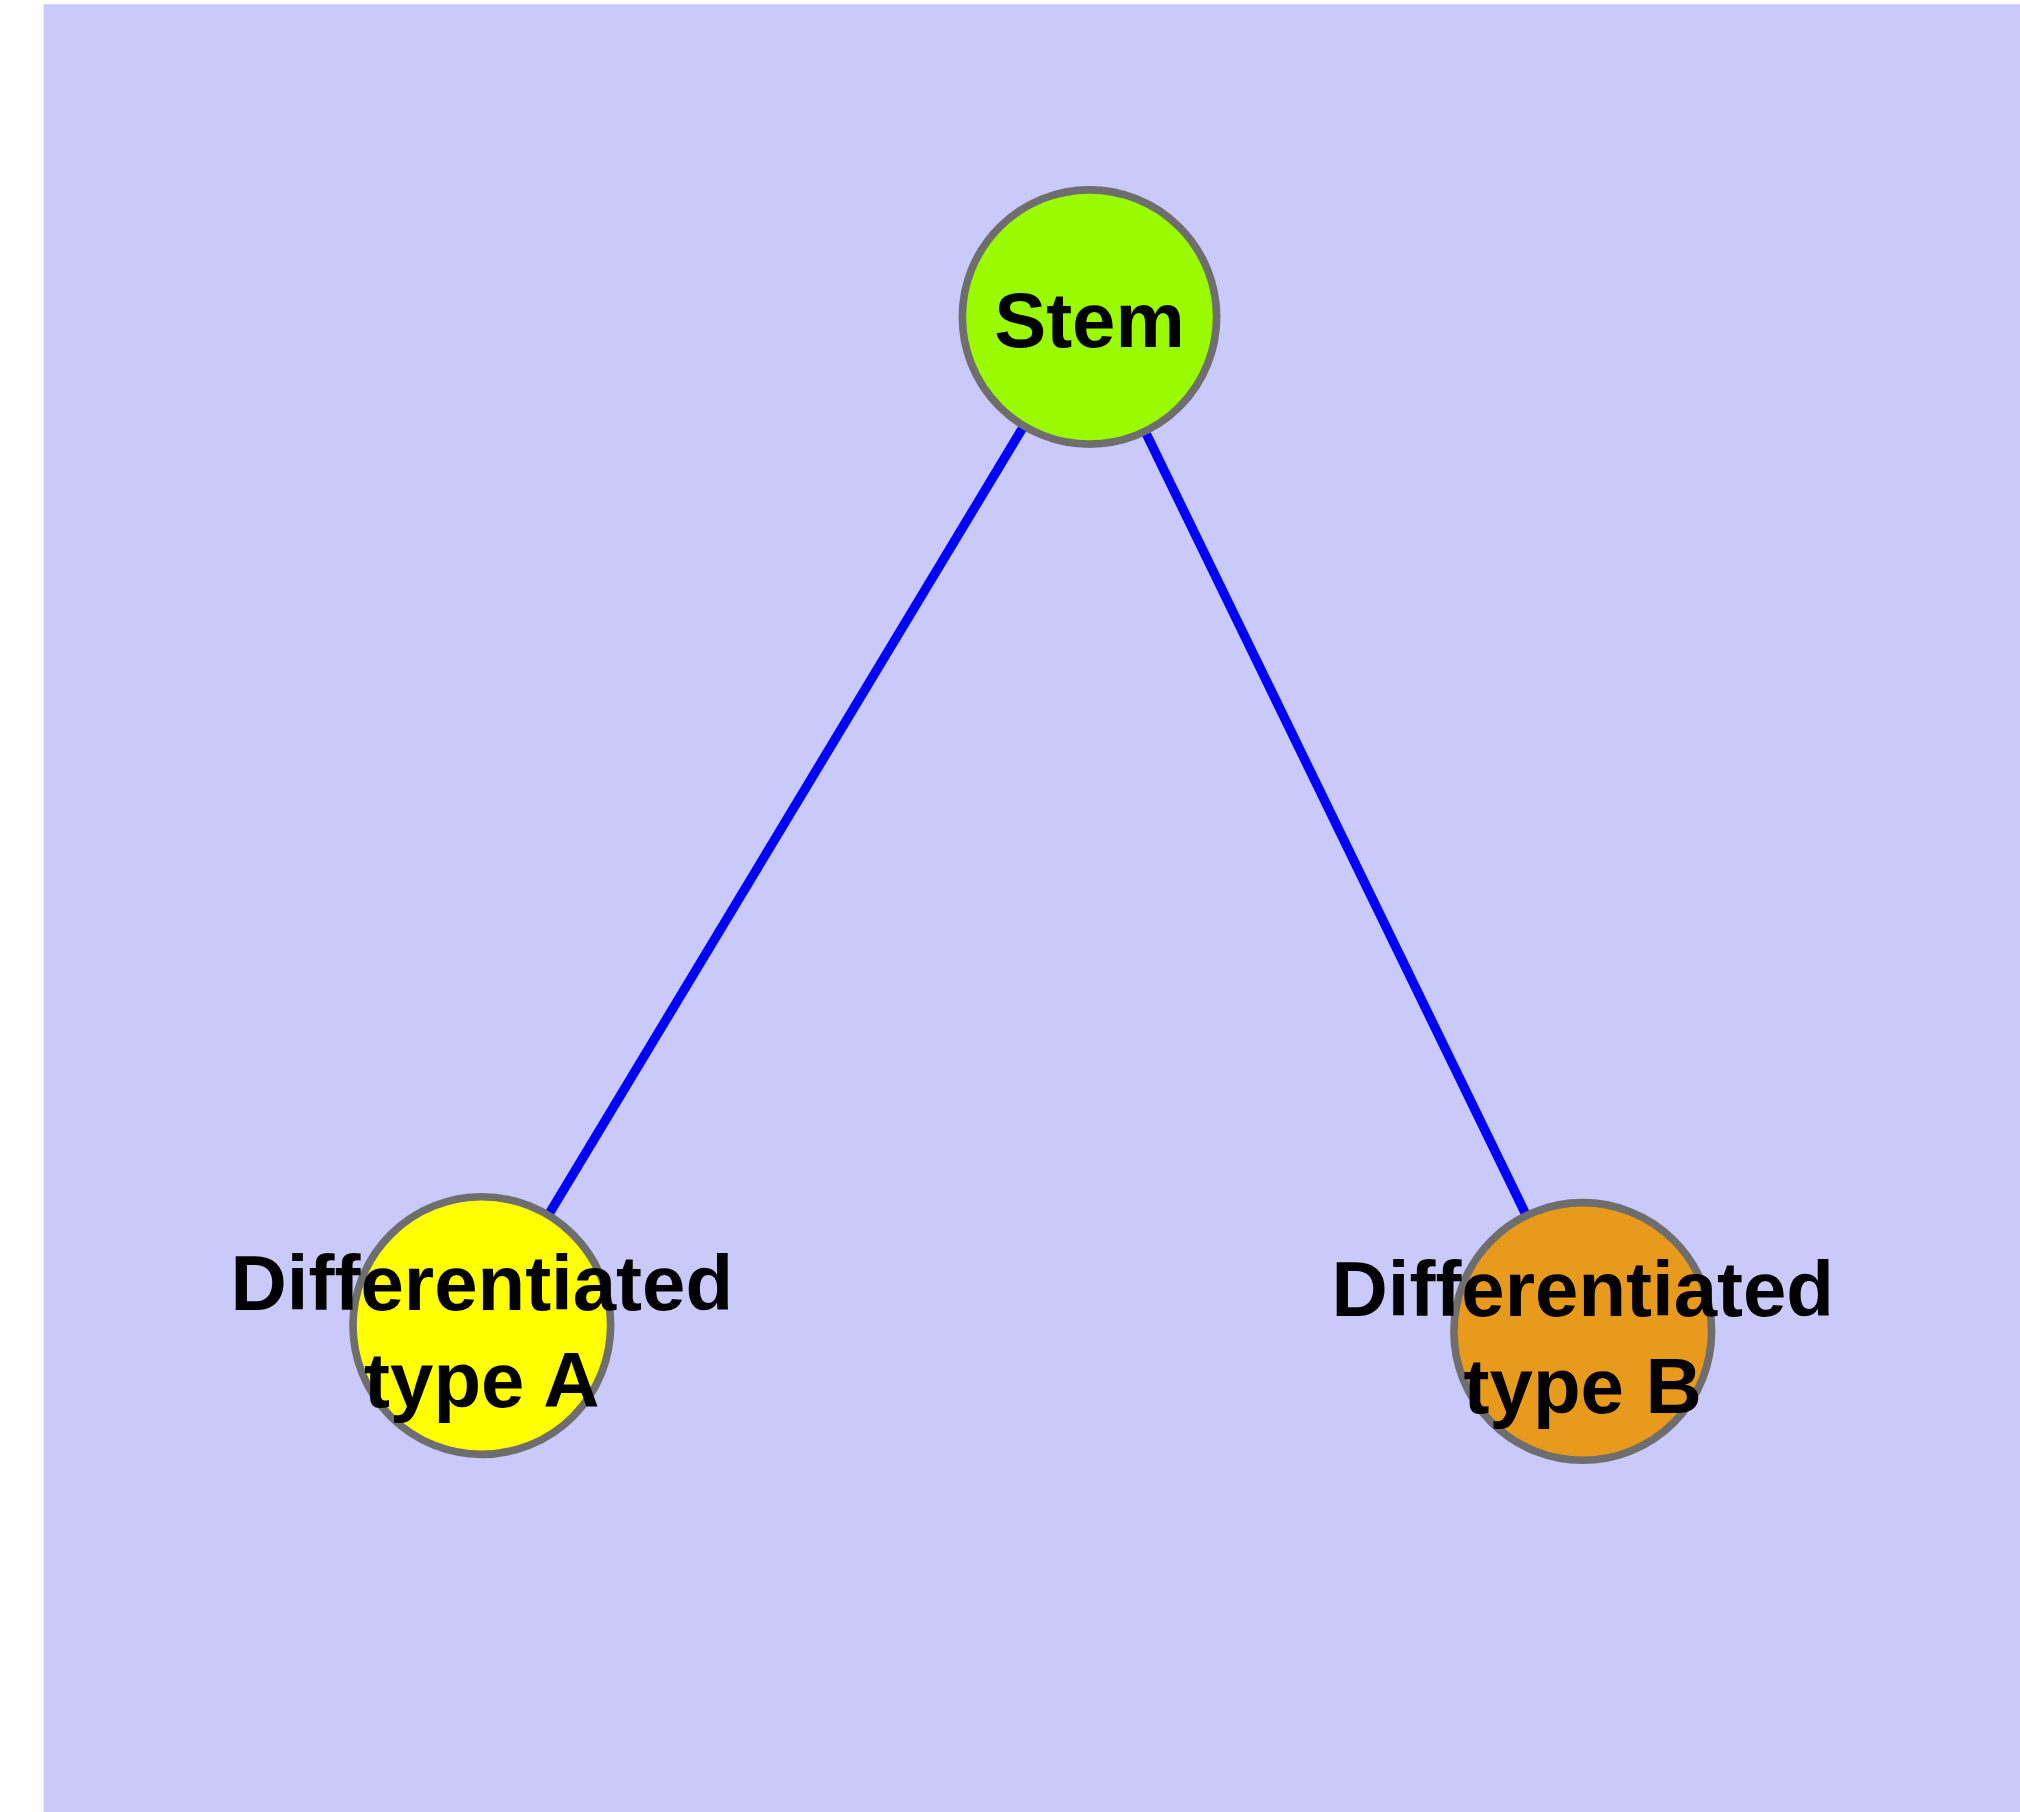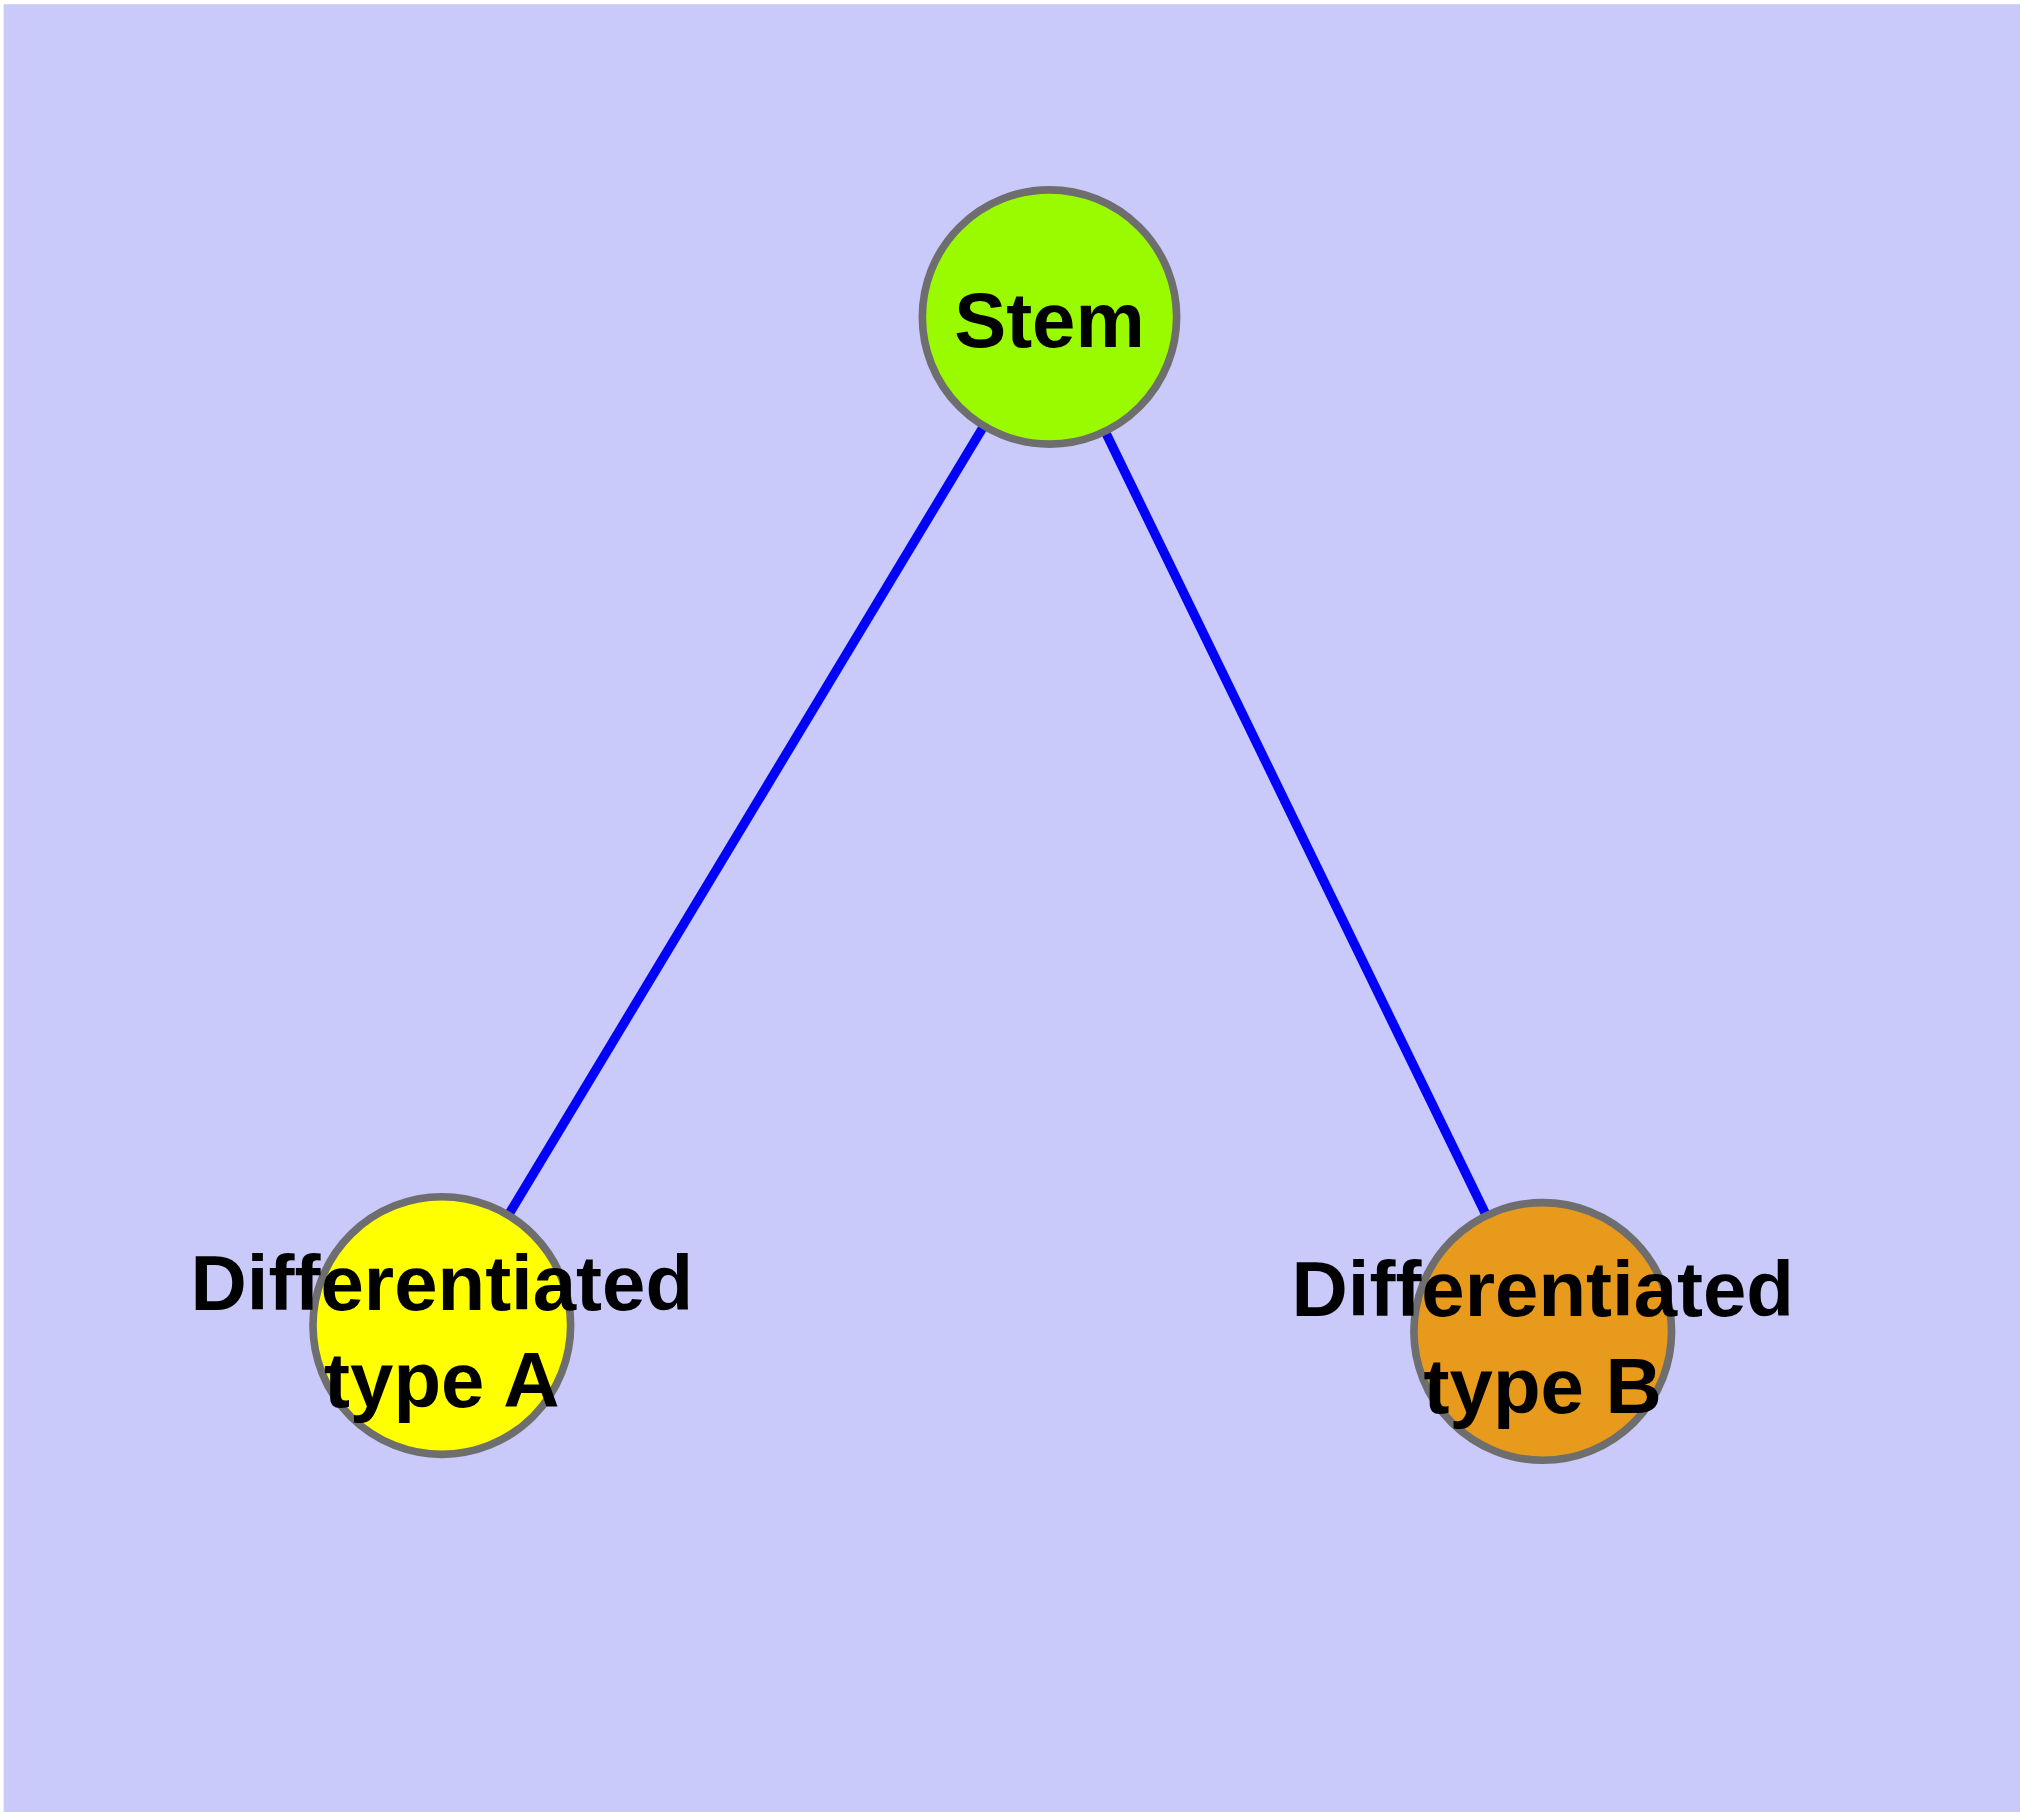--- a/index.html
+++ b/index.html
@@ -7,20 +7,21 @@
     padding: 0;
     background: #ffffff;
     width: 2021px;
     height: 1812px;
     overflow: hidden;
   }
   .canvas-wrap {
     position: relative;
     width: 1824px;
     height: 1812px;
+    margin-left: 40px;
   }
   svg.graph {
     display: block;
     width: 2021px;
     height: 1812px;
   }
   .edge {
     stroke-width: 11px;
     stroke-linecap: butt;
   }

